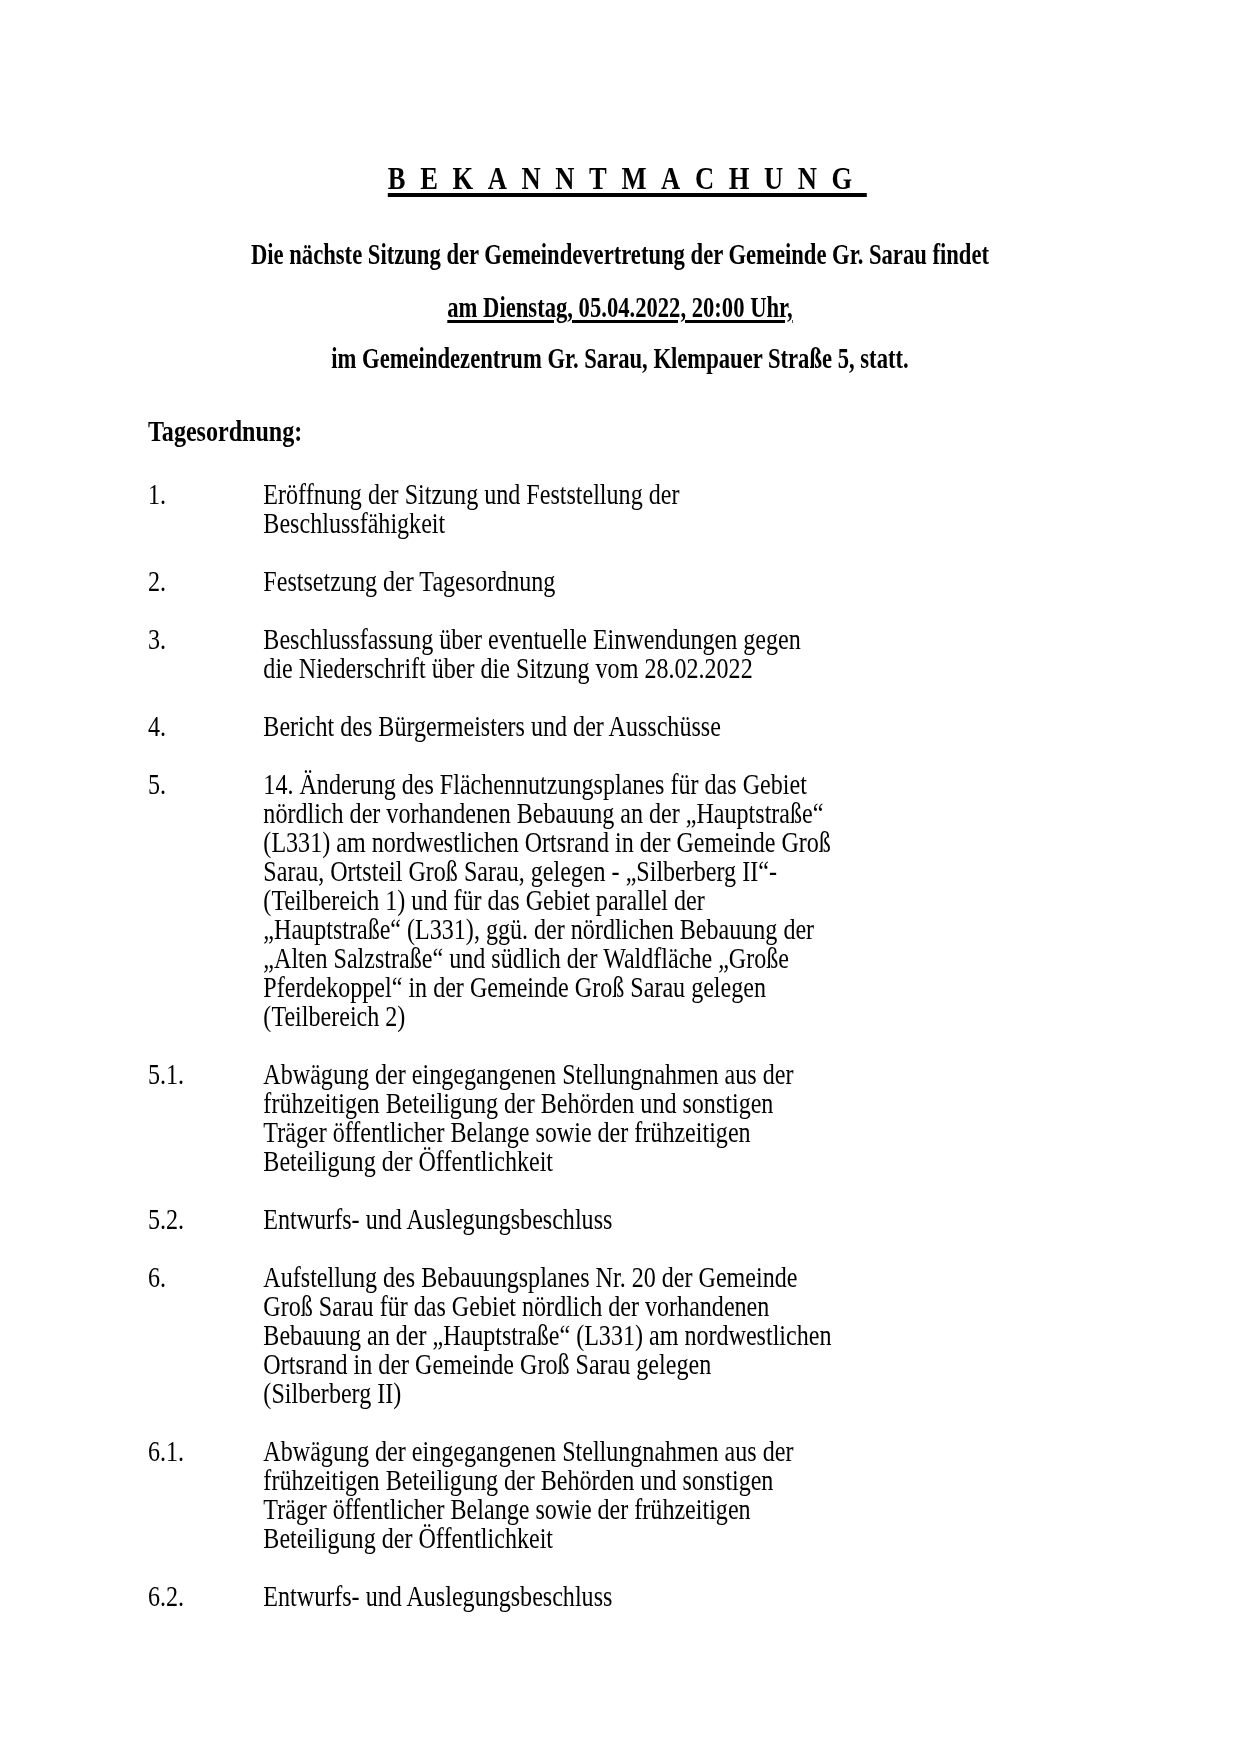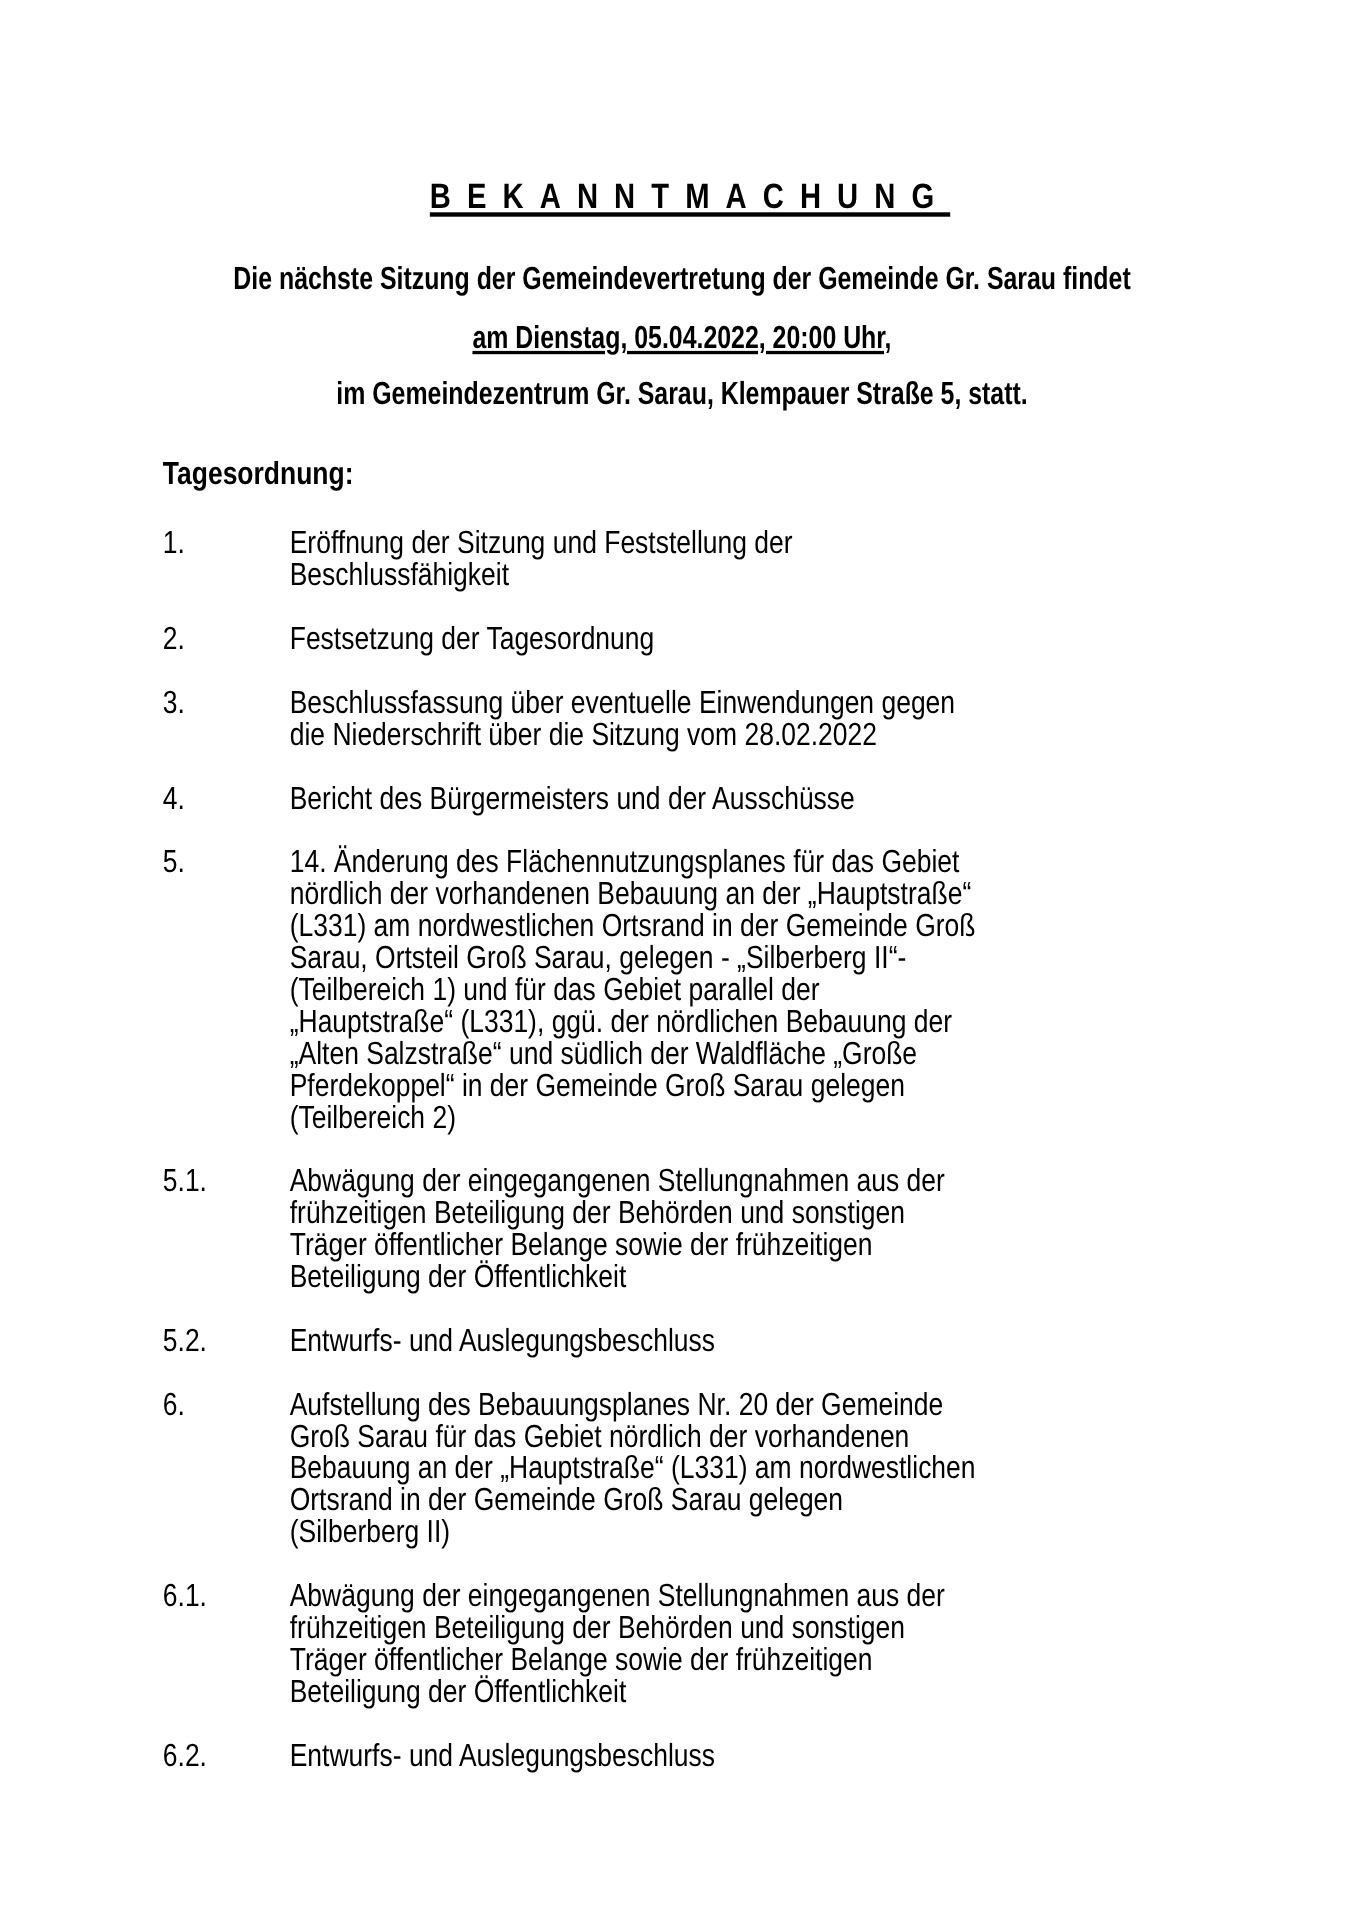--- a/index.html
+++ b/index.html
@@ -8,21 +8,21 @@
     padding: 0;
     background: #ffffff;
   }
   .page {
     position: relative;
     width: 1240px;
     height: 1754px;
     margin: 0 auto;
     background: #ffffff;
     color: #000000;
-    font-family: Liberation Sans, sans-serif;
+    font-family: Liberation Serif, serif;
     overflow: hidden;
   }
   .doc-title {
     margin: 158px 0 0 0;
     text-align: center;
     font-size: 32px;
     line-height: 40px;
     font-weight: bold;
     letter-spacing: 0.55em;
     padding-left: 0.55em; 

